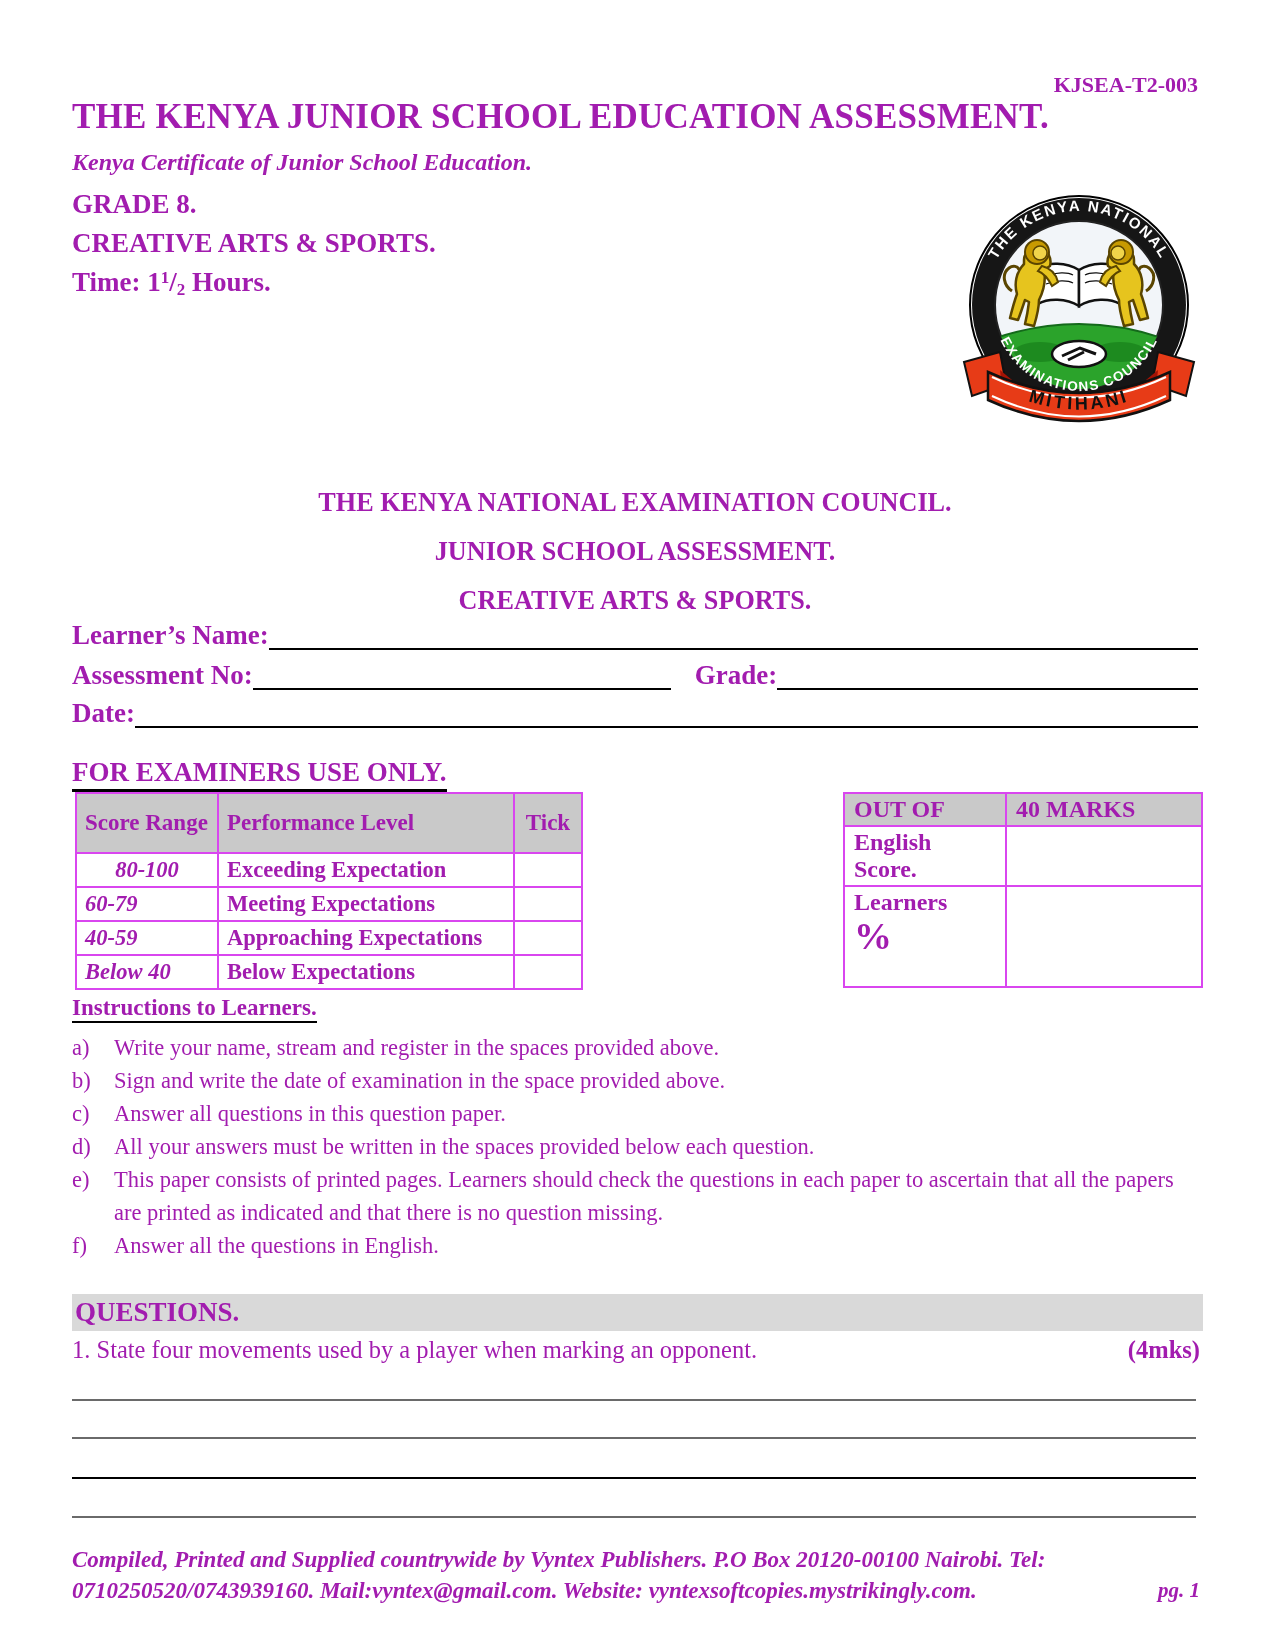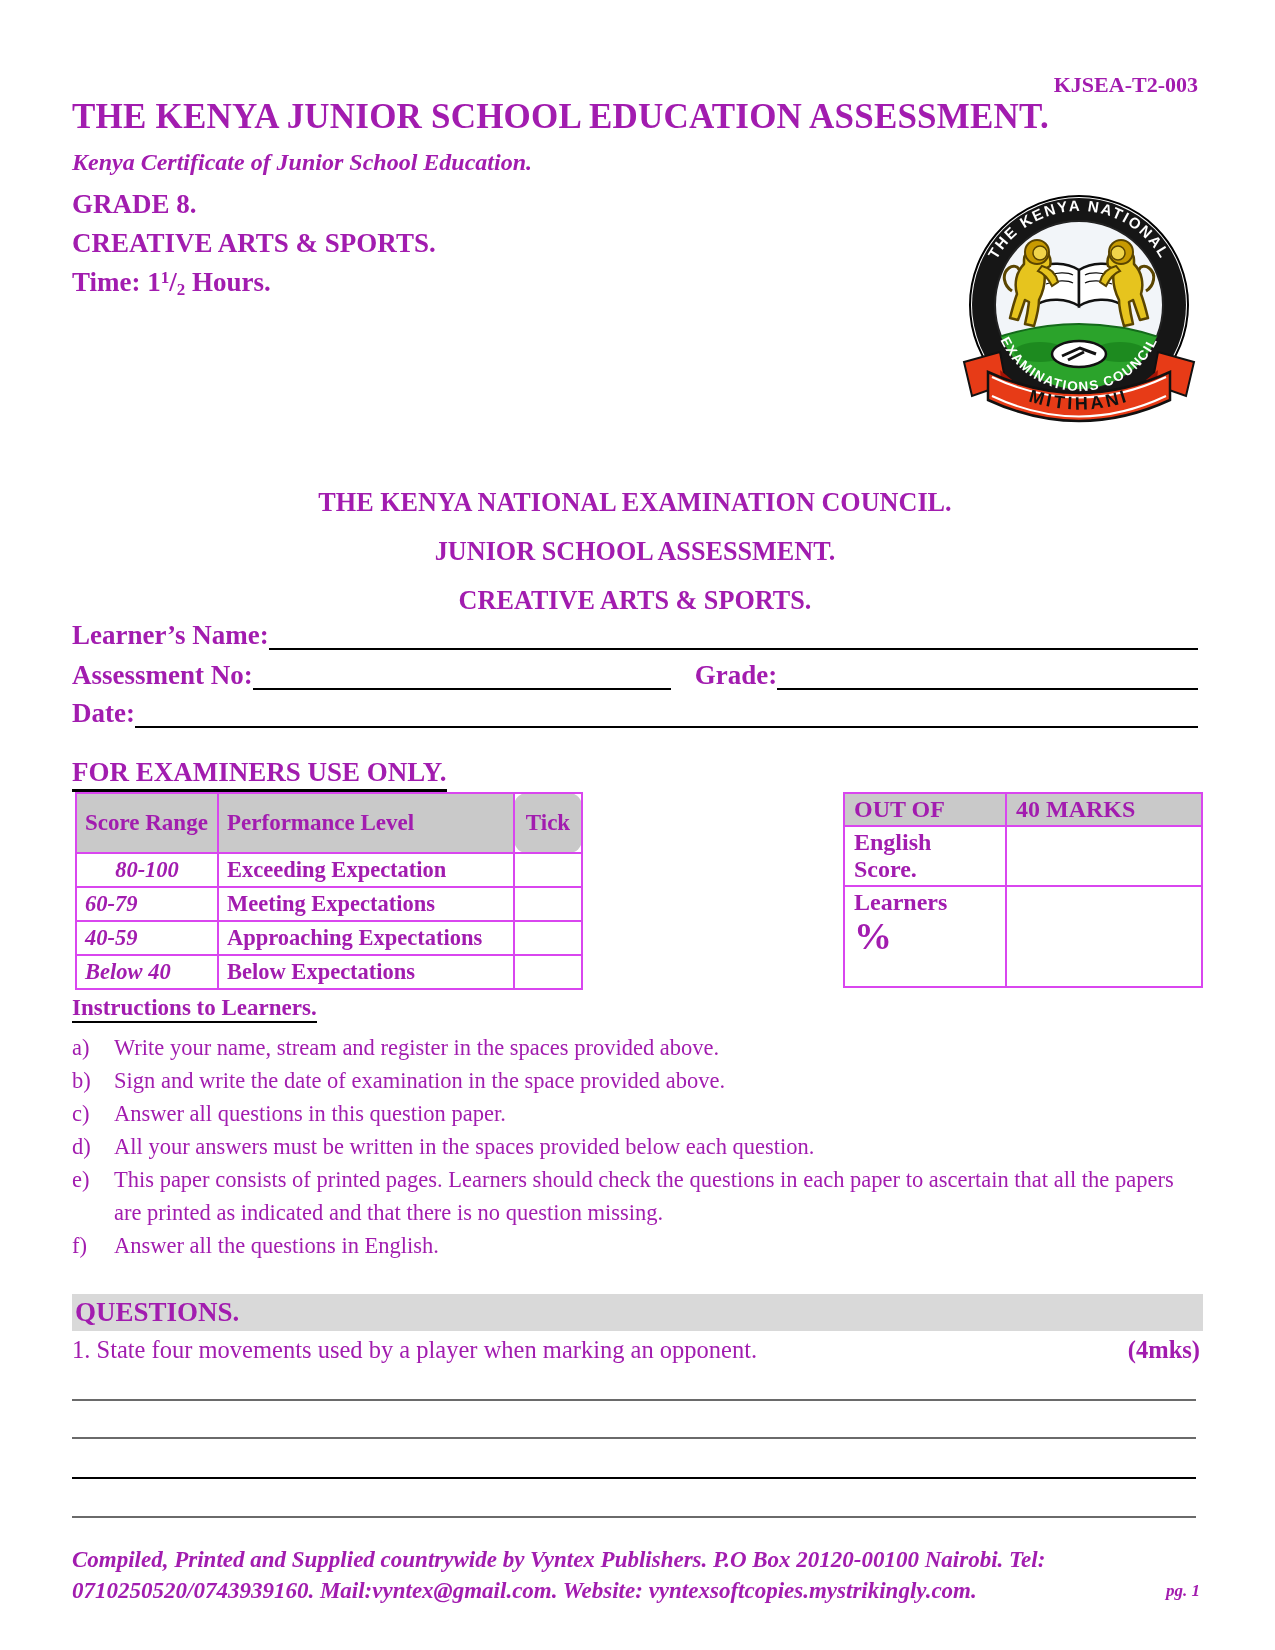--- a/index.html
+++ b/index.html
@@ -32,21 +32,21 @@
 
   #examiners-heading { top:757px; left:72px; font-size:27px; font-weight:bold; }
   #examiners-heading span { display:inline-block; border-bottom:3.5px solid #000; padding-bottom:1px; }
 
   table { border-collapse:collapse; table-layout:fixed; }
   td,th { border:2px solid #d946ef; font-weight:bold; overflow:hidden; }
 
   #perf-table { top:792px; left:75px; }
   #perf-table table { width:506px; }
   #perf-table th { background:#c9c9c9; font-size:23px; text-align:left; padding:3px 8px; height:36px; }
-  #perf-table th.tick-h { text-align:center; padding:16px 2px;border-radius:13px; }
+  #perf-table th.tick-h { text-align:center; padding:16px 2px; }
   #perf-table td { font-size:22.5px; height:34px; padding:2px 8px; }
   #perf-table td.range { font-style:italic; }
   #perf-table td.center { text-align:center; }
 
   #score-table { top:792px; left:843px; }
   #score-table table { width:358px; }
   #score-table th { background:#c9c9c9; font-size:24px; text-align:left; padding:2px 9px; height:31px; }
   #score-table td { font-size:24px; vertical-align:top; padding:2px 9px; }
   #score-table td.r1 { height:57px; line-height:27px; }
   #score-table td.r2 { height:101px; }
@@ -65,21 +65,21 @@
   #q1 .marks { font-weight:bold;text-align:right; }
 
   .ans { position:absolute; left:72px; width:1124px; height:0; border-bottom:2px solid #6a6a6a; }
   #ans1 { top:1399px; } #ans2 { top:1437px; }
   #ans3 { top:1477px; border-bottom:2.5px solid #000; }
   #ans4 { top:1516px; }
 
   #footer { top:1544px; left:72px; width:1128px; font-size:23px; font-weight:bold;
             font-style:italic; line-height:31px; }
   .footer-row { display:flex; justify-content:space-between; }
-  .pg { font-size:17px; padding-left:20px; }
+  .pg { font-size:21px; padding-left:20px; }
 </style>
 </head>
 <body>
 
 <div class="page">
 
   <div class="abs" id="code">KJSEA-T2-003</div>
   <div class="abs" id="title">THE KENYA JUNIOR SCHOOL EDUCATION ASSESSMENT.</div>
   <div class="abs" id="subtitle">Kenya Certificate of Junior School Education.</div>
   <div class="abs" id="grade">GRADE 8.</div>

